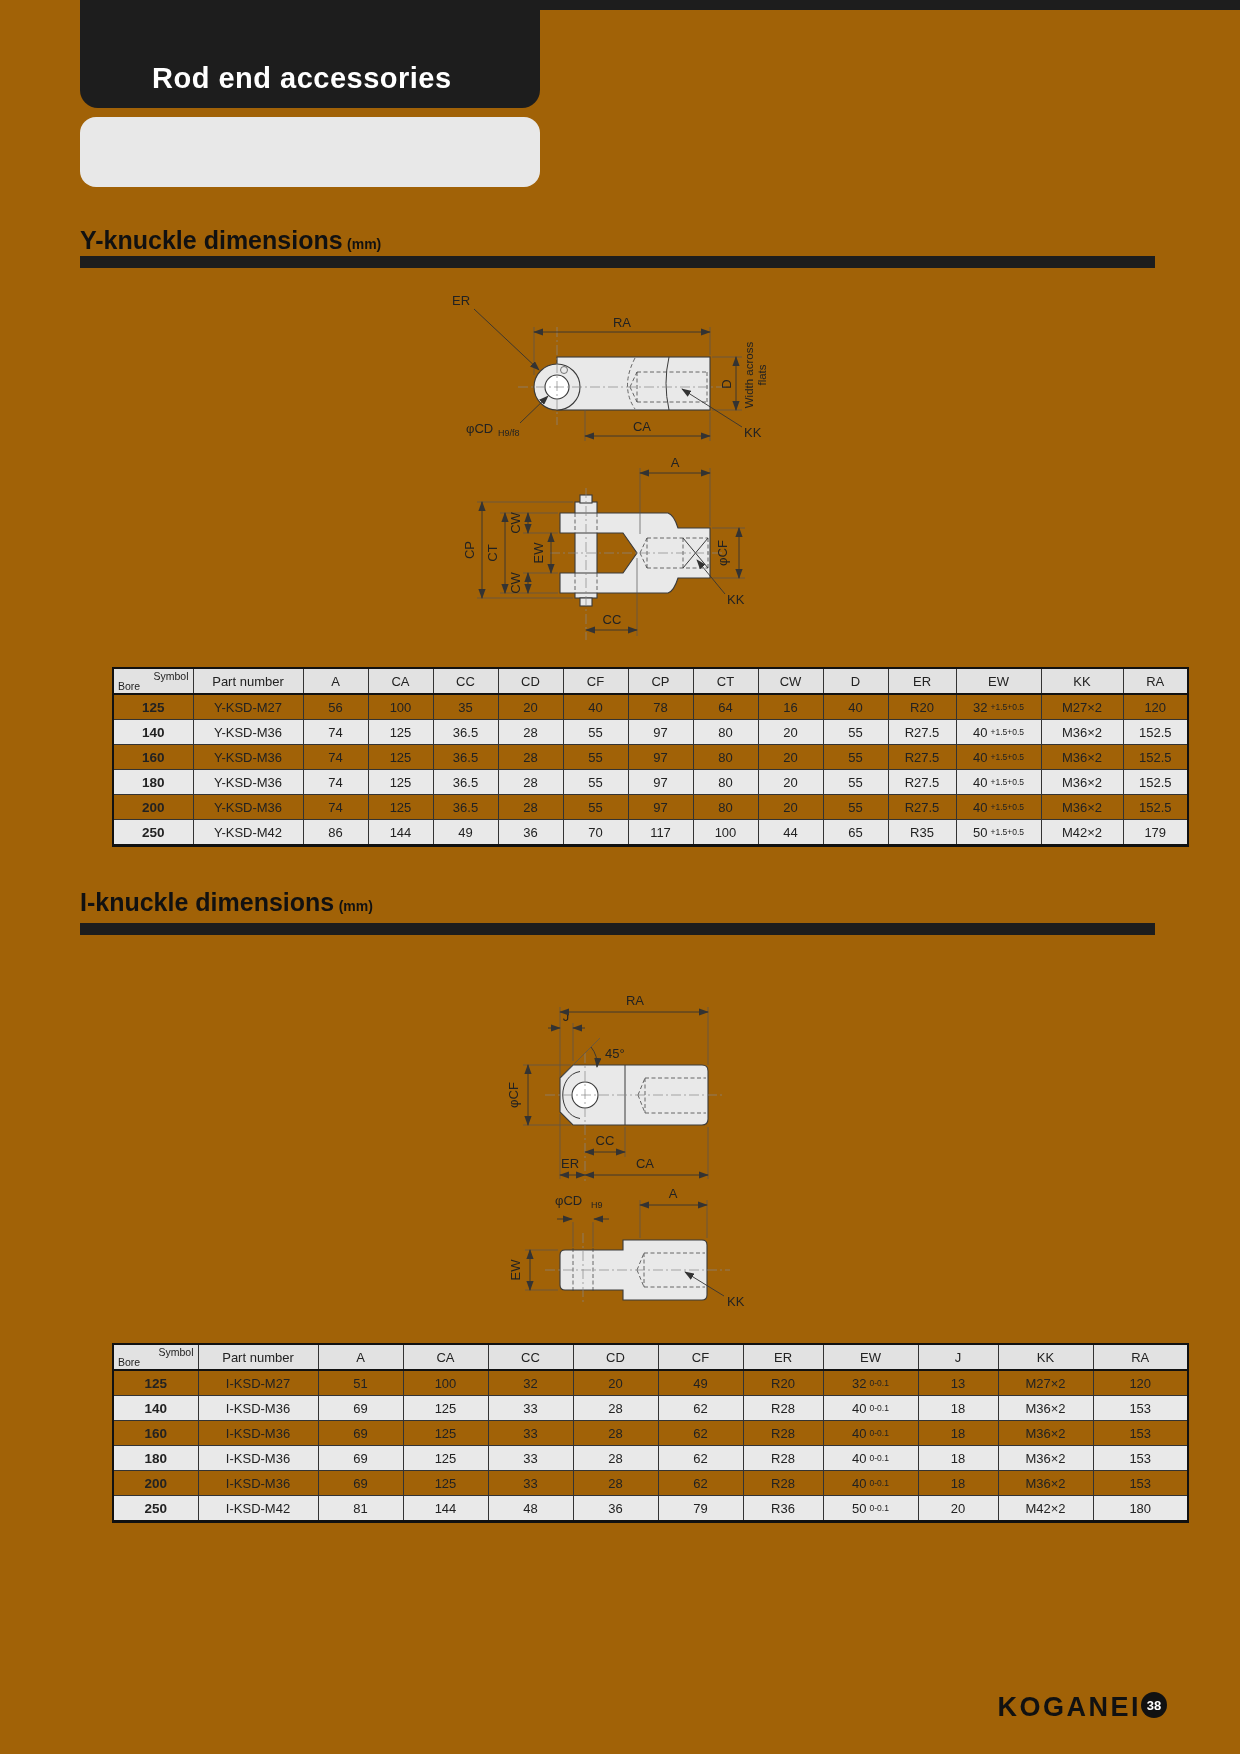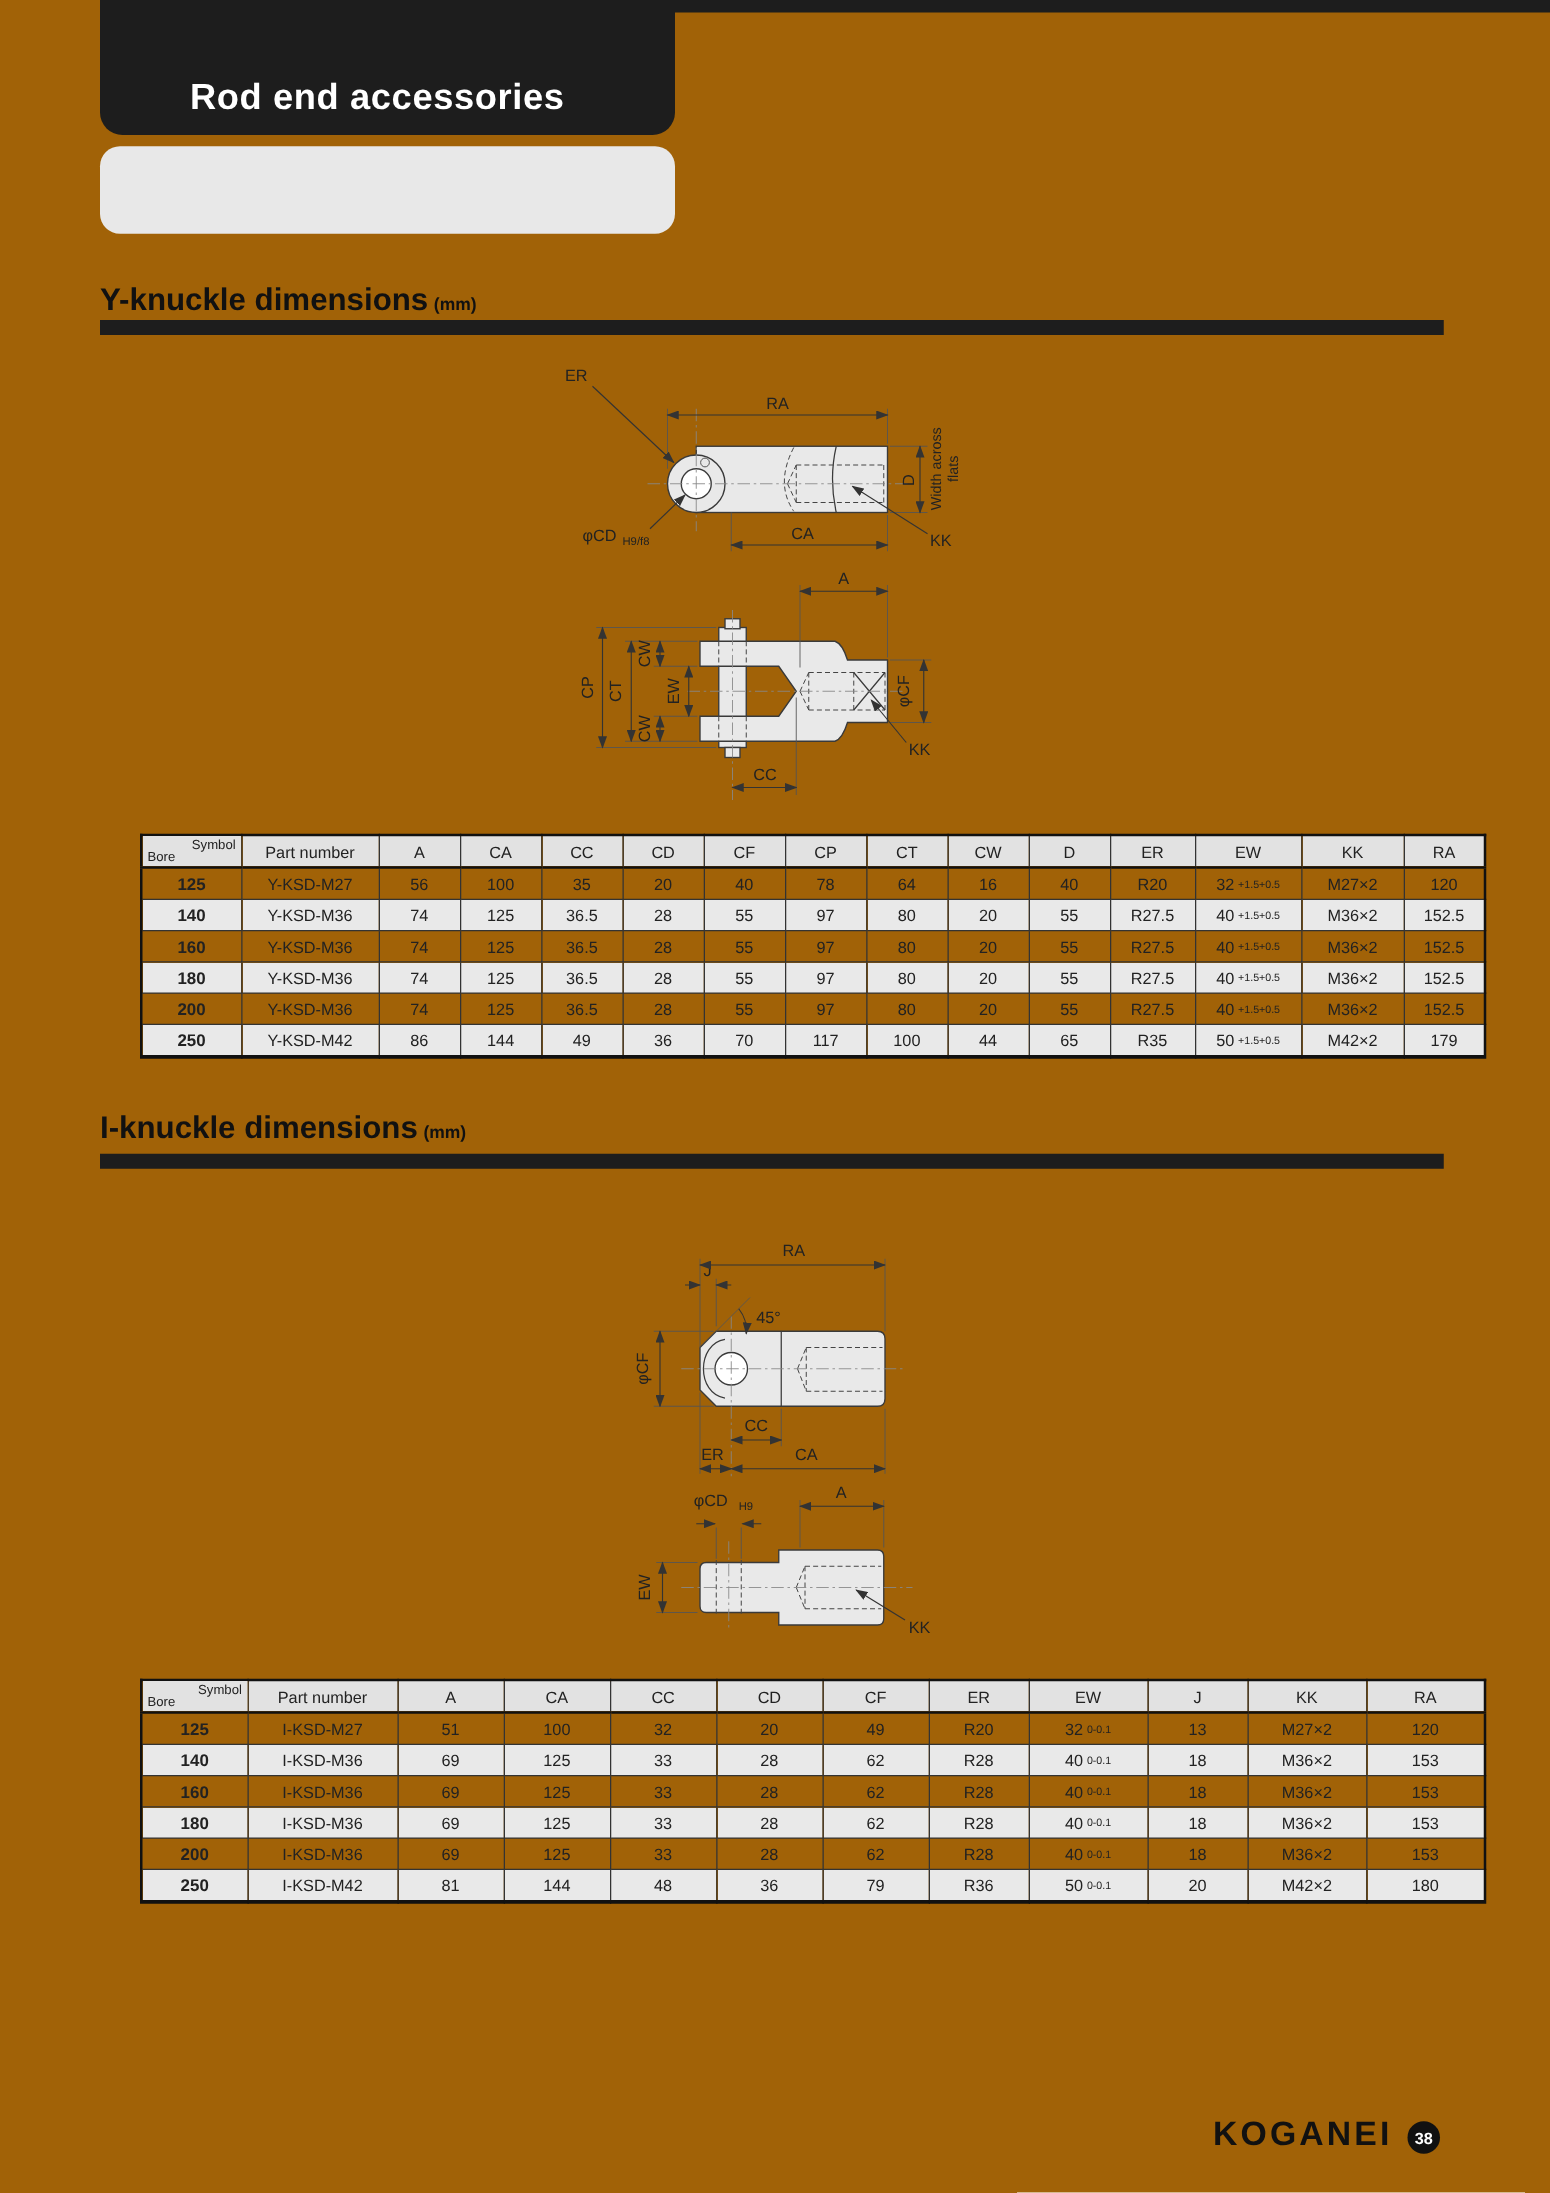--- a/index.html
+++ b/index.html
@@ -33,22 +33,22 @@
   .drw{position:absolute;}
   .drw text{font-family:"Liberation Sans",sans-serif;font-size:13px;fill:#222;}
   .drw .sub{font-size:9px;}
   .drw .waf{font-size:11.5px;}
   .part{fill:#e9e9e9;stroke:#3a3a3a;stroke-width:1.1;}
   .dim{stroke:#333;stroke-width:.9;fill:none;}
   .ext{stroke:#555;stroke-width:.7;fill:none;}
   .cl{stroke:#888;stroke-width:.7;stroke-dasharray:10 3 2 3;fill:none;}
   .hid{stroke:#444;stroke-width:.8;stroke-dasharray:4 2.5;fill:none;}
   .sol{stroke:#3a3a3a;stroke-width:1;fill:none;}
-  .footer{position:absolute;top:1692px;left:77px;width:1075px;display:flex;
-          justify-content:flex-end;align-items:flex-end;gap:12px;}
+  .footer{position:absolute;top:1692px;left:92px;width:1075px;display:flex;
+          justify-content:flex-end;align-items:flex-start;gap:0;}
   .brand{font-size:27px;font-weight:bold;letter-spacing:2.5px;color:#111;}
   .pagenum{width:26px;height:26px;border-radius:50%;background:#111;color:#fff;
            display:flex;align-items:center;justify-content:center;font-size:13px;font-weight:bold;}
 </style>
 </head>
 <body>
 
 <div class="page">
 
   <div class="top-strip"></div>

